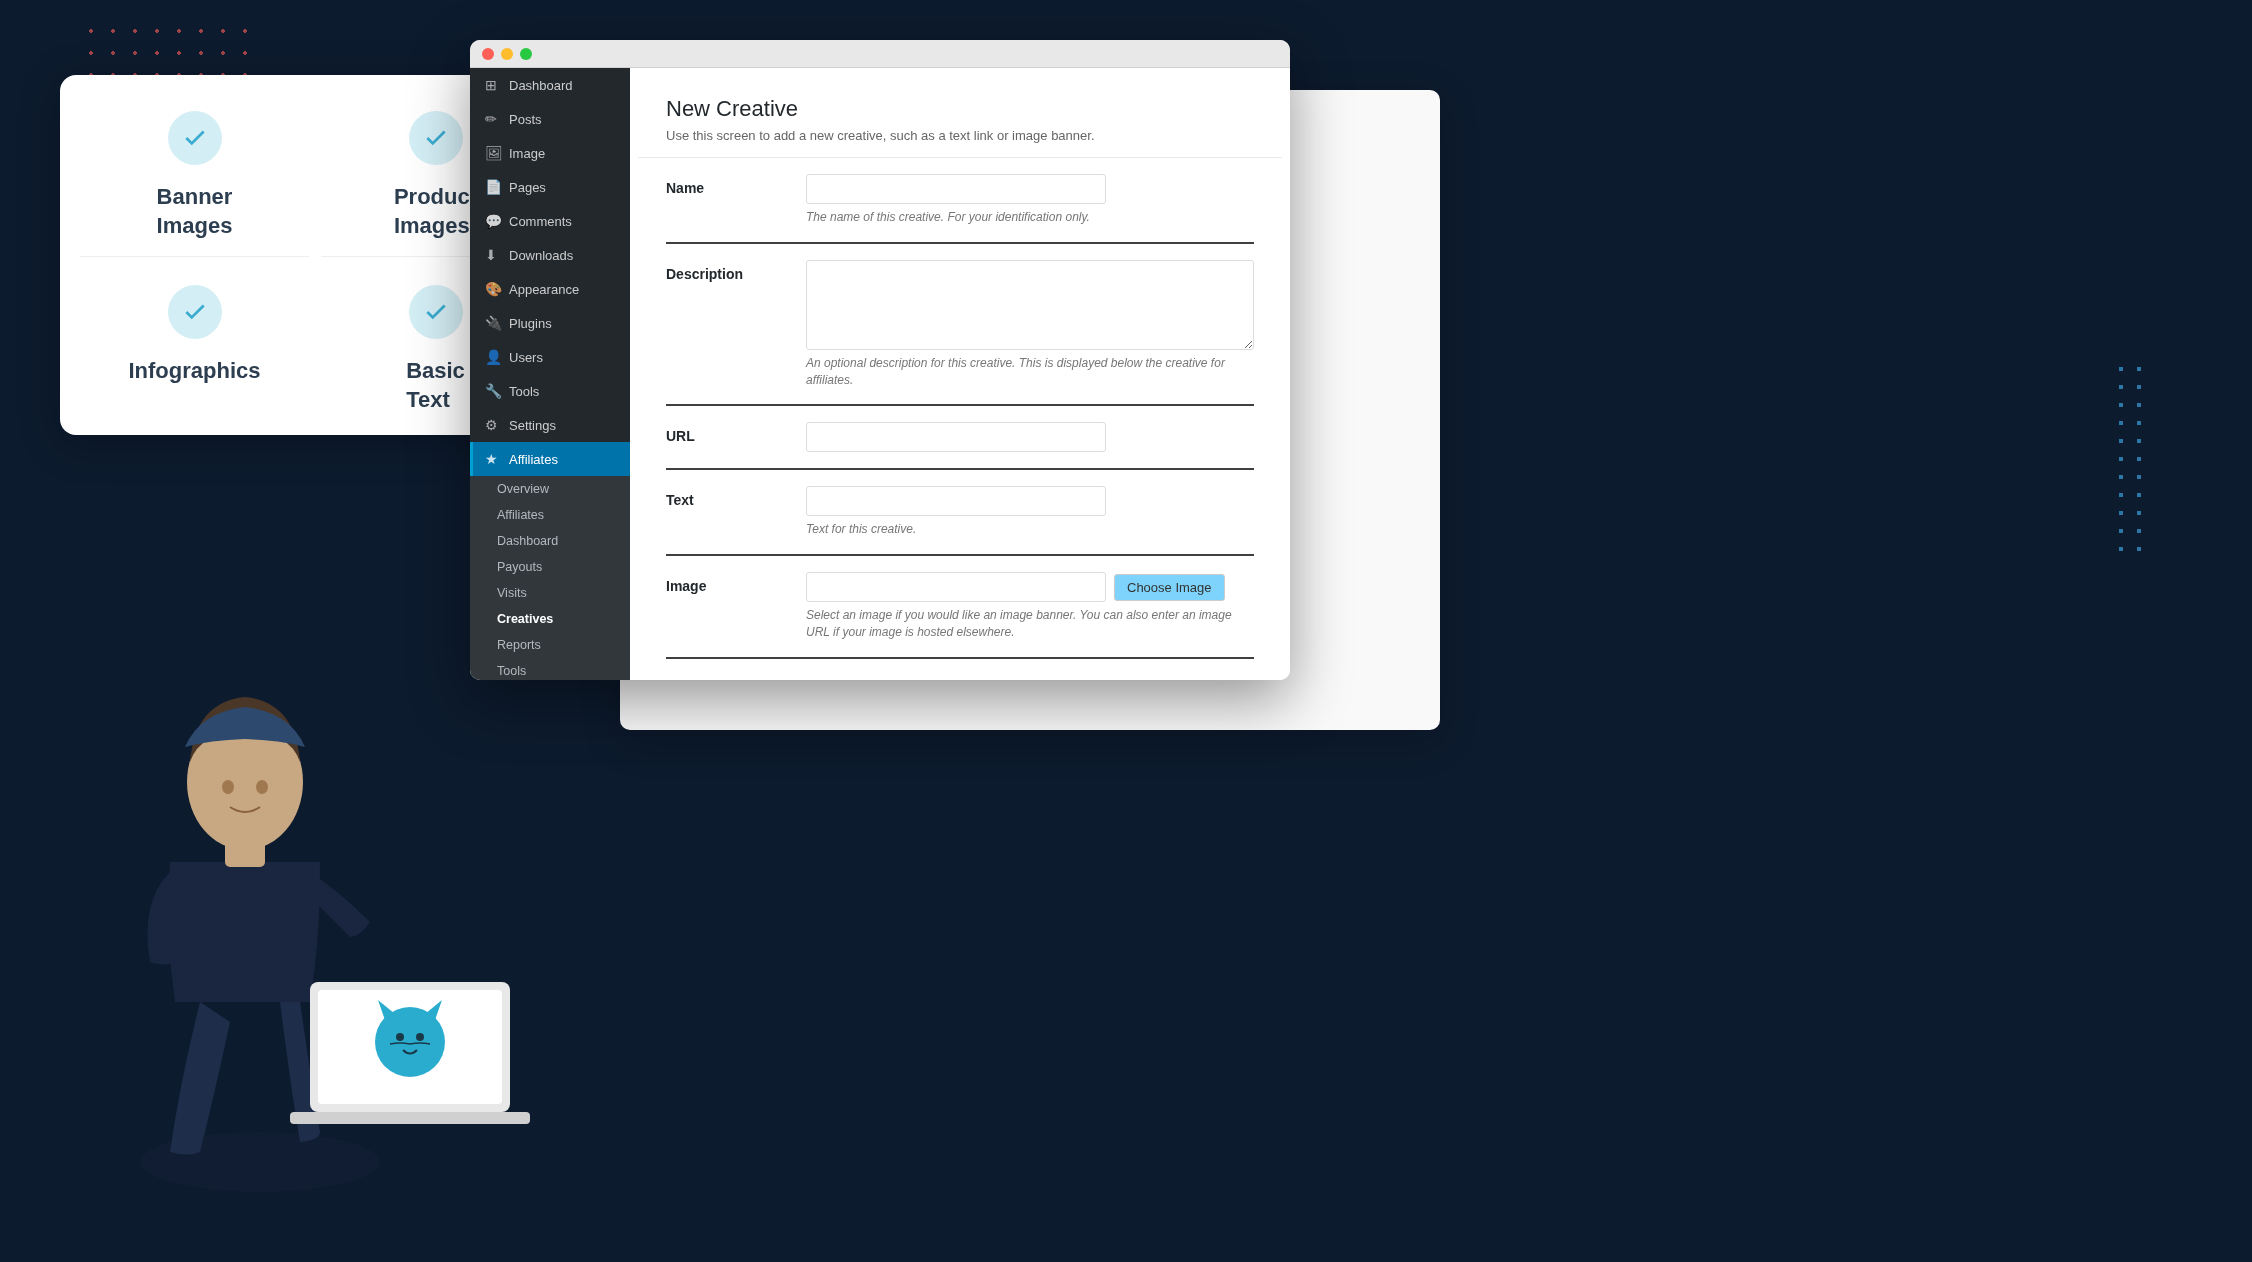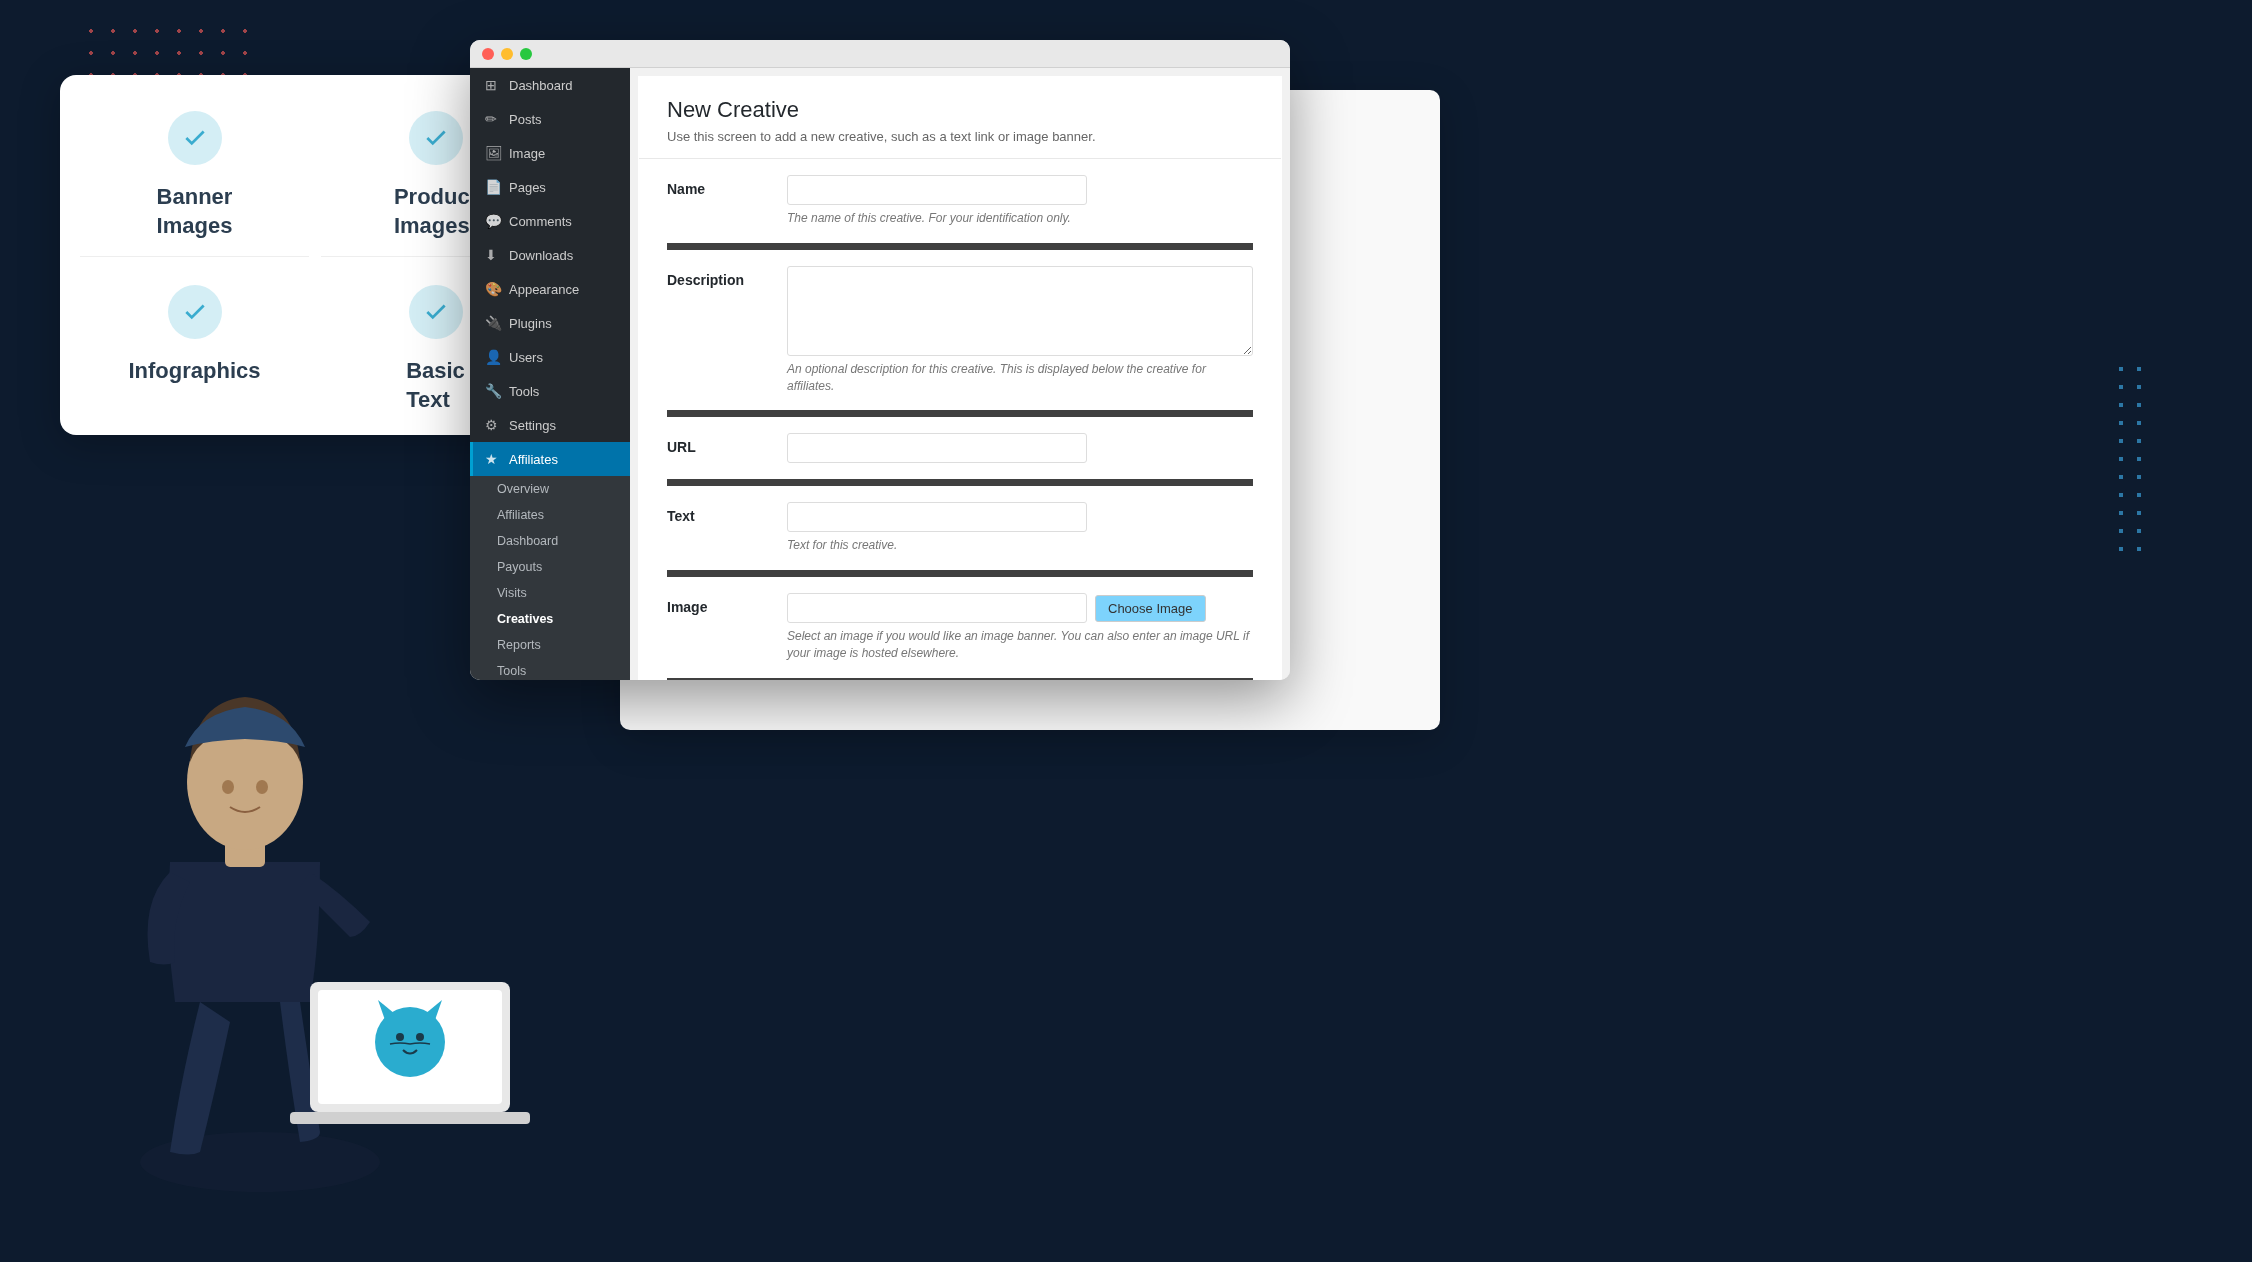--- a/index.html
+++ b/index.html
@@ -174,22 +174,22 @@
     .wp-main {
       flex: 1;
       background: #f1f1f1;
       padding: 0;
       overflow-y: auto;
     }
 
     
     .creative-panel {
       background: #fff;
-      margin: 8px;
-      padding: 1px;
+      margin: 0;
+      padding: 8px;
       height: 100%;
     }
     .creative-header {
       padding: 20px 28px 14px;
       border-bottom: 1px solid #e8e8e8;
     }
     .creative-title {
       font-size: 22px;
       font-weight: 400;
       color: #23282d;
@@ -199,22 +199,23 @@
       font-size: 13px;
       color: #666;
     }
 
     .form-body {
       padding: 0 28px 20px;
     }
     .form-row {
       display: flex;
       padding: 16px 0;
-      border-bottom: 7px solid #404040;
+      border-bottom: 2px solid #404040;
       align-items: flex-start;
+      gap: 20px;
     }
     .form-label {
       width: 120px;
       font-size: 14px;
       font-weight: 600;
       color: #23282d;
       padding-top: 6px;
       flex-shrink: 0;
     }
     .form-field-group {

